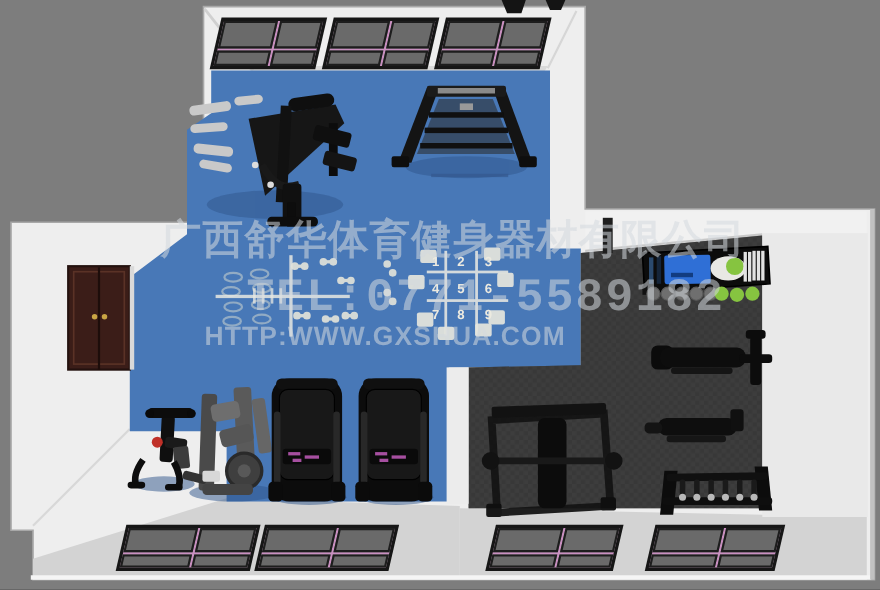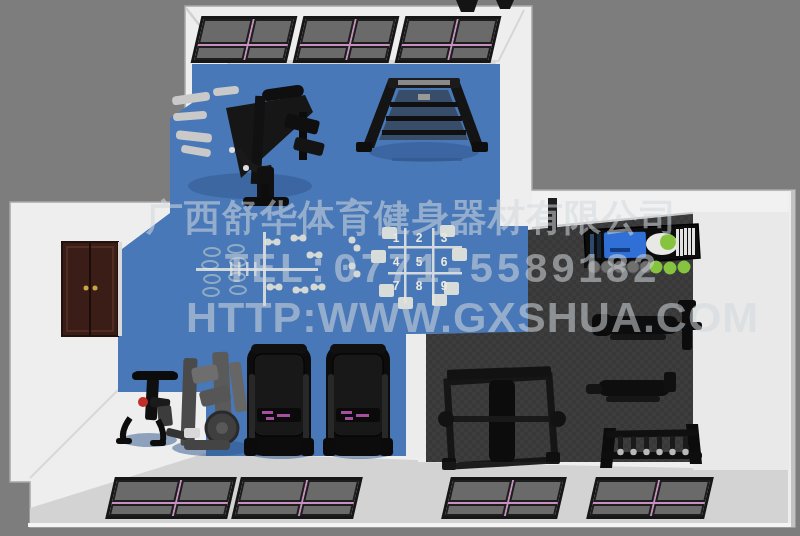--- a/index.html
+++ b/index.html
@@ -11,21 +11,21 @@
   .win{position:absolute;background:var(--c-window_frame,#161616);padding:3px;
        box-sizing:border-box;transform:skewX(-13deg);z-index:2;}
   .win .panes{width:100%;height:100%;background:var(--c-window_trim_pink,#c98fc0);
        display:grid;grid-template-columns:54% 1fr;grid-template-rows:62% 1fr;gap:2px;box-sizing:border-box;}
   .win .panes div{background:var(--c-window_glass,#6a6a6a);border:2px solid #1d1d1d;box-sizing:border-box;}
   
   .wm{position:absolute;z-index:6;font-weight:bold;white-space:nowrap;
       color:var(--c-watermark_text,rgba(212,216,222,.55));pointer-events:none;}
   #wm-company{left:146px;top:193px;font-size:37px;letter-spacing:1px;}
   #wm-tel{left:224px;top:247px;font-size:42px;letter-spacing:2px;font-family:Liberation Mono, monospace;}
-  #wm-url{left:186px;top:293px;font-size:43px;letter-spacing:1px;}
+  #wm-url{left:186px;top:293px;font-size:24px;letter-spacing:1px;}
   .gridnum{font-size:12px;font-weight:bold;fill:#eceae0;text-anchor:middle;
            font-family:"Liberation Sans",sans-serif;}
 </style>
 </head>
 <body>
 
 <div id="stage">
 
 <svg width="800" height="536" viewBox="0 0 800 536">
   <defs>

